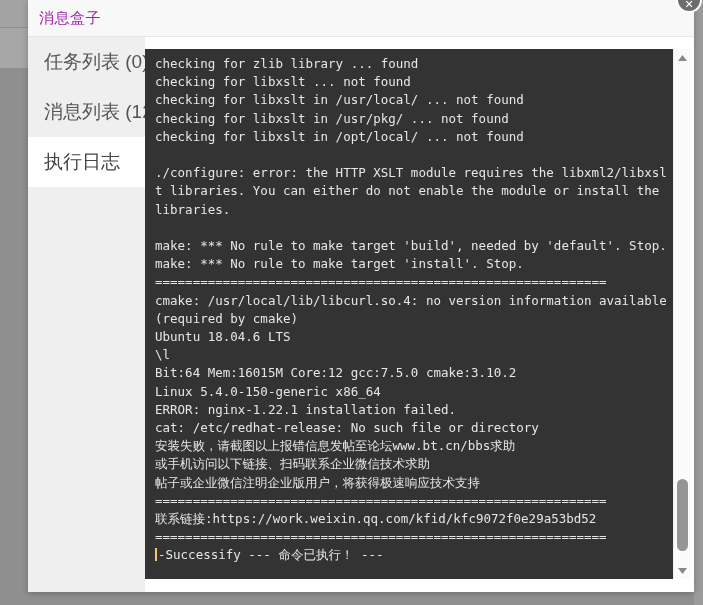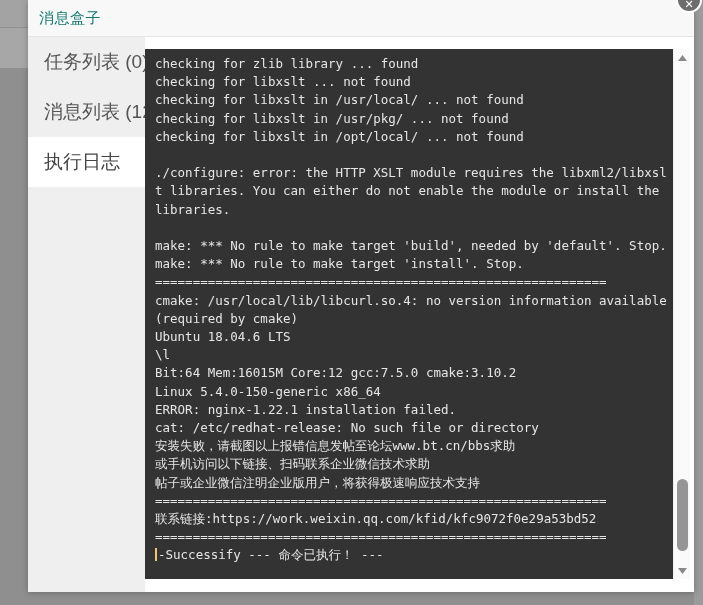--- a/index.html
+++ b/index.html
@@ -61,21 +61,21 @@
   #dialog-header {
     position: relative;
     height: 37px;
     background: #f8f8f8;
     border-bottom: 1px solid #e6e6e6;
   }
   #dialog-title {
     position: absolute;
     left: 11px; top: 9px;
     font-size: 15px;
-    color: #0f766e;
+    color: #a21caf;
     letter-spacing: .5px;
   }
 
   
   #close-button {
     position: absolute;
     left: 648px; top: -13px;
     width: 26px; height: 26px;
     border-radius: 50%;
     background: #6d6d6d;

